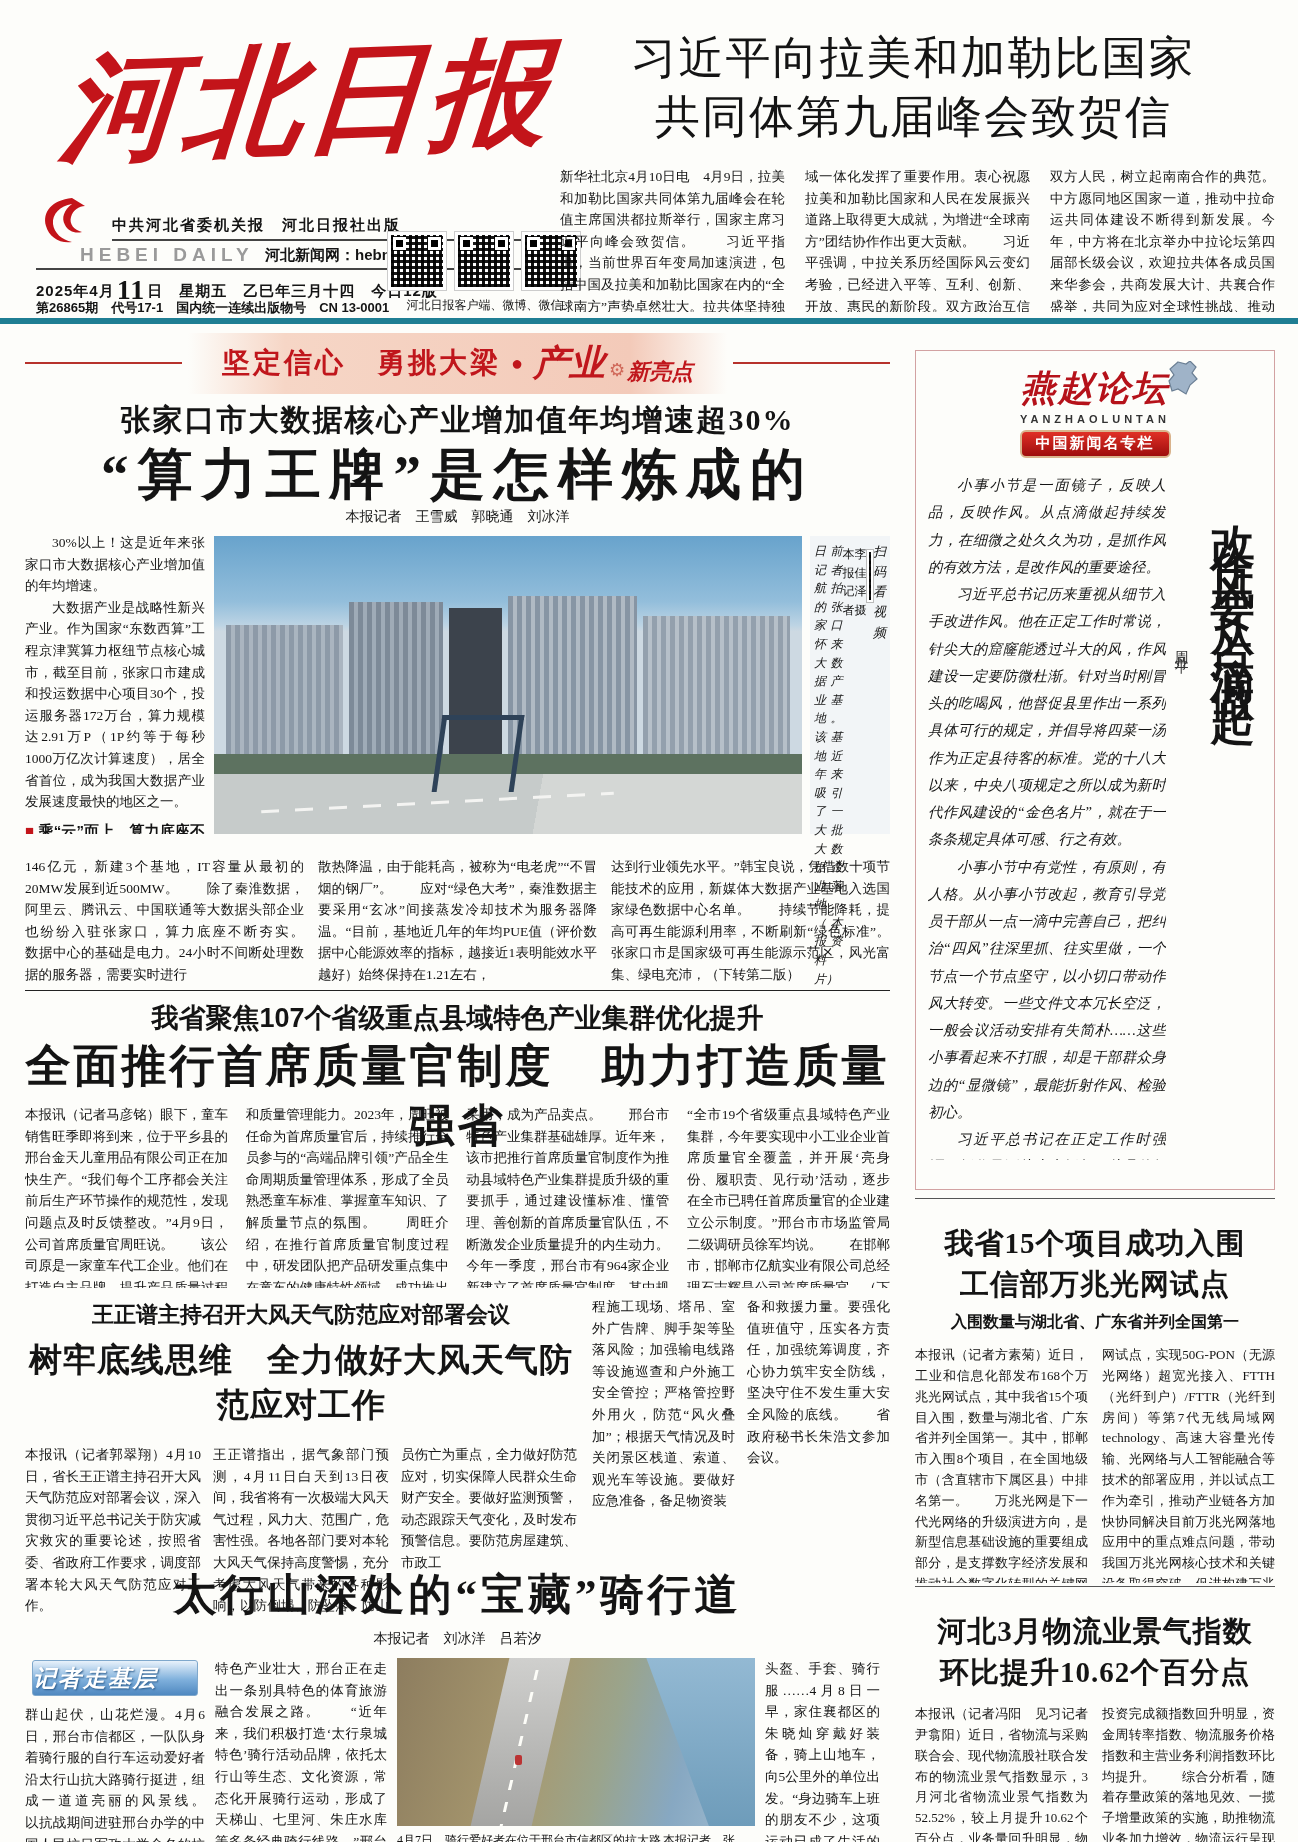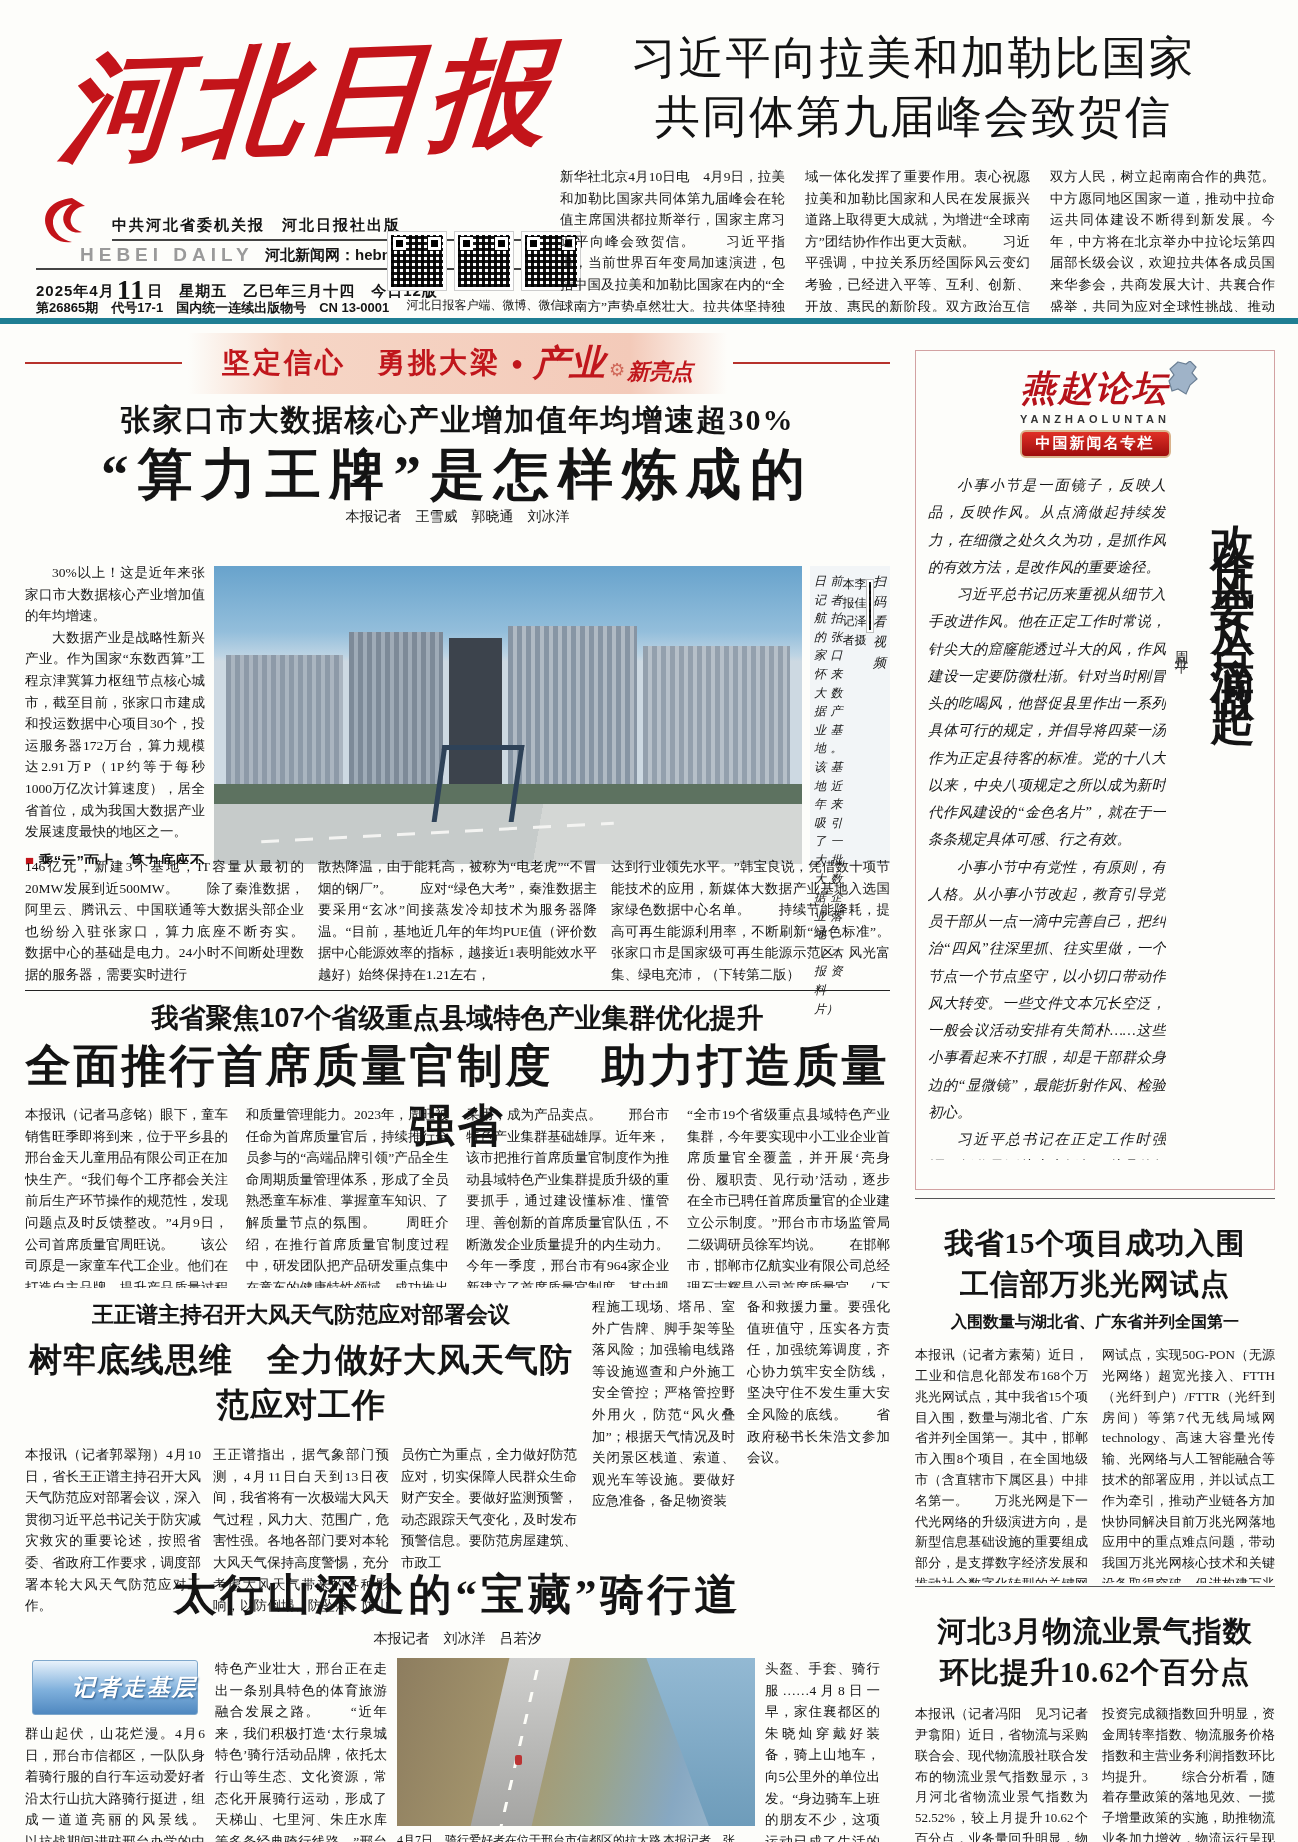--- a/index.html
+++ b/index.html
@@ -60,21 +60,21 @@
   .tag-big { font-size:36px; font-weight:bold; font-style:italic; color:#c0161c; }
   .gear { color:#d0695a; font-size:18px; margin:14px 2px 0 4px; }
   .tag-small { font-size:22px; font-weight:bold; font-style:italic; color:#c0161c; margin-top:18px; }
 
   
   .s1-kicker { position:absolute; left:25px; top:400px; width:865px; text-align:center;
     font-weight:bold; font-size:30px; letter-spacing:2px; }
   .s1-headline { position:absolute; left:25px; top:438px; width:865px; text-align:center;
     font-weight:bold; font-size:55px; letter-spacing:9px; }
   .s1-byline { position:absolute; left:25px; top:508px; width:865px; text-align:center; font-size:14px; }
-  .s1-row { position:absolute; left:25px; top:550px; width:865px; height:314px; display:flex; }
+  .s1-row { position:absolute; left:25px; top:520px; width:865px; height:314px; display:flex; }
   .s1-left { width:180px; padding-top:12px; margin-right:9px; }
   .s1-left p { text-indent:2em; }
   .s1-sub { font-family:"Liberation Sans",sans-serif; font-weight:bold; font-size:15px;
     margin:7px 0 5px; line-height:1.45; }
   .s1-sub .sq { color:#c3141a; }
   .photo1 { position:relative; width:588px; height:298px; margin-top:16px; margin-right:8px;
     background:linear-gradient(#68a3cc 0%, #93bedb 22%, #bdd4e4 30%, #cdd9e2 32%); overflow:hidden; }
   .bld { position:absolute; bottom:26%; }
   .b1 { left:2%;  width:20%; height:44%; background:repeating-linear-gradient(90deg,#8d9aa8 0 5px,#aab5c0 5px 9px); }
   .b2 { left:23%; width:16%; height:52%; background:repeating-linear-gradient(90deg,#7d8a98 0 5px,#9fabb7 5px 9px); }
@@ -119,22 +119,22 @@
   .s3-body .jcol { width:176px; }
   .s3-right { flex:1; margin-left:15px; display:flex; gap:12px; }
   .s3-right .jcol { width:143px; height:258px; }
 
   
   .s4 { position:absolute; left:25px; top:1566px; width:865px; height:276px; }
   .s4-headline { text-align:center; font-weight:bold; font-size:43px; letter-spacing:4px; }
   .s4-byline { text-align:center; font-size:14px; margin-top:6px; }
   .s4-row { display:flex; margin-top:10px; gap:10px; height:198px; }
   .s4-c1 { width:180px; }
-  .jzjc-box { width:166px; height:55px; margin:2px auto 8px; border:1px solid #7fa8cc; border-radius:3px;
-    background:linear-gradient(180deg,#e8f2fb,#7fb0dc 55%, #4f88c0); display:flex; align-items:center; justify-content:flex-end; }
+  .jzjc-box { width:166px; height:36px; margin:2px auto 8px; border:1px solid #7fa8cc; border-radius:3px;
+    background:linear-gradient(180deg,#e8f2fb,#7fb0dc 55%, #4f88c0); display:flex; align-items:center; justify-content:flex-start; }
   .jzjc-box span { font-style:italic; font-weight:bold; font-size:23px; color:#fff;
     letter-spacing:2px; text-shadow:1px 1px 2px #2a5a8a; }
   .s4-c1 .jcol { height:146px; }
   .s4-c2 { width:172px; height:198px; }
   .s4-photo-wrap { width:358px; }
   .photo2 { position:relative; width:358px; height:168px; overflow:hidden;
     background:linear-gradient(105deg,#8d7d5f 0%, #a8996f 38%, #9aa48c 58%, #87a8c2 78%, #a3bed2 100%); }
   .p2-river { position:absolute; right:0; top:0; width:46%; height:100%;
     background:linear-gradient(180deg,#93b9d3,#6e9cba); clip-path:polygon(34% 0,100% 0,100% 100%,72% 100%); }
   .p2-road { position:absolute; left:26%; top:-6%; width:17%; height:112%;

